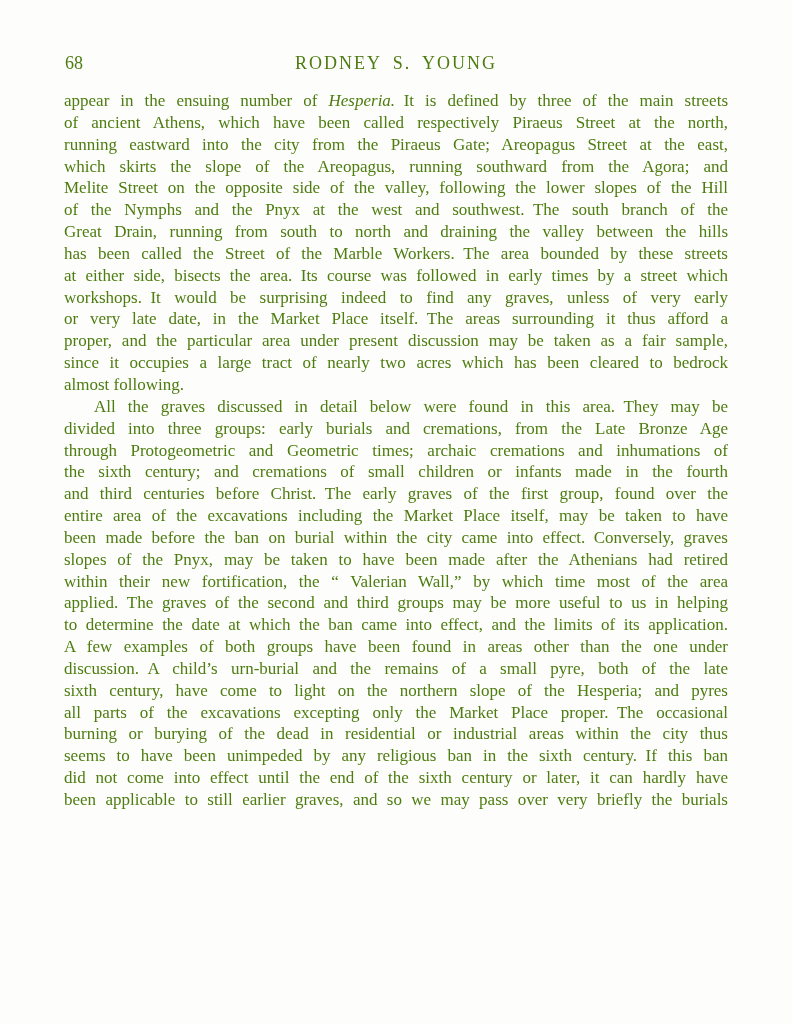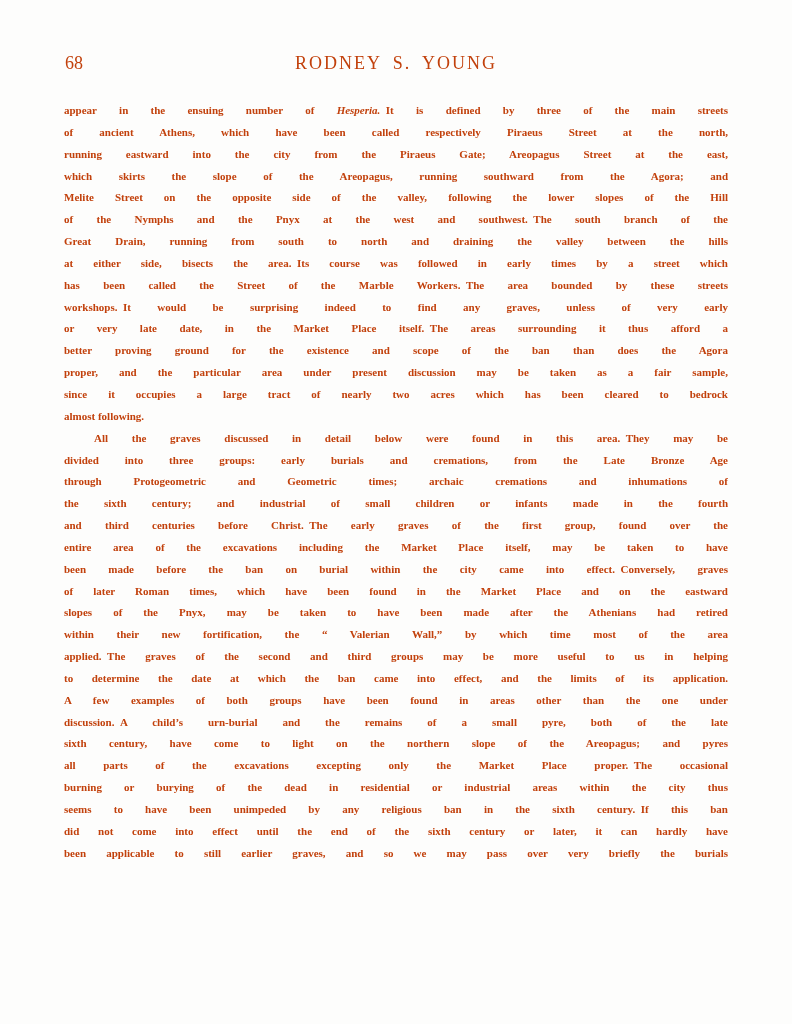--- a/index.html
+++ b/index.html
@@ -6,21 +6,21 @@
     margin: 0;
     padding: 0;
     background: #ffffff;
   }
   .page {
     position: relative;
     width: 792px;
     height: 1024px;
     background: #fdfdfc;
     font-family: "Liberation Serif", serif;
-    color: #c2410c;
+    color: #4d7c0f;
     overflow: hidden;
   }
   .page-header {
     position: absolute;
     top: 53px;
     left: 64px;
     width: 664px;
     height: 22px;
     font-size: 18px;
   }
@@ -30,26 +30,25 @@
     top: 0;
   }
   .running-head {
     display: block;
     text-align: center;
     letter-spacing: 2px;
     word-spacing: 5px;
   }
   .body-text {
     position: absolute;
-    top: 100px;
+    top: 90px;
     left: 64px;
     width: 664px;
-    font-size: 11px;
+    font-size: 17px;
     line-height: 21.85px;
-    font-weight: bold;
   }
   .paragraph {
     margin: 0;
   }
   .line {
     text-align: justify;
     text-align-last: justify;
     height: 21.85px;
     overflow: hidden;
   }
@@ -73,45 +72,43 @@
   </div>
   <div class="body-text">
       <div class="paragraph">
         <div class="line"><span>appear in the ensuing number of </span><i>Hesperia.</i><span> It is defined by three of the main streets</span></div>
         <div class="line"><span>of ancient Athens, which have been called respectively Piraeus Street at the north,</span></div>
         <div class="line"><span>running eastward into the city from the Piraeus Gate; Areopagus Street at the east,</span></div>
         <div class="line"><span>which skirts the slope of the Areopagus, running southward from the Agora; and</span></div>
         <div class="line"><span>Melite Street on the opposite side of the valley, following the lower slopes of the Hill</span></div>
         <div class="line"><span>of the Nymphs and the Pnyx at the west and southwest. The south branch of the</span></div>
         <div class="line"><span>Great Drain, running from south to north and draining the valley between the hills</span></div>
+        <div class="line"><span>has been called the Street of the Marble Workers. The area bounded by these streets</span></div>
         <div class="line"><span>at either side, bisects the area. Its course was followed in early times by a street which</span></div>
-        <div class="line"><span>has been called the Street of the Marble Workers. The area bounded by these streets</span></div>
         <div class="line"><span>workshops. It would be surprising indeed to find any graves, unless of very early</span></div>
         <div class="line"><span>or very late date, in the Market Place itself. The areas surrounding it thus afford a</span></div>
-        <div class="line"><span>better proving ground for the existence and scope of the ban than does the Agora</span></div>
         <div class="line"><span>proper, and the particular area under present discussion may be taken as a fair sample,</span></div>
         <div class="line"><span>since it occupies a large tract of nearly two acres which has been cleared to bedrock</span></div>
         <div class="line last"><span>almost following.</span></div>
       </div>
       <div class="paragraph">
         <div class="line indent"><span>All the graves discussed in detail below were found in this area. They may be</span></div>
         <div class="line"><span>divided into three groups: early burials and cremations, from the Late Bronze Age</span></div>
         <div class="line"><span>through Protogeometric and Geometric times; archaic cremations and inhumations of</span></div>
-        <div class="line"><span>the sixth century; and industrial of small children or infants made in the fourth</span></div>
+        <div class="line"><span>the sixth century; and cremations of small children or infants made in the fourth</span></div>
         <div class="line"><span>and third centuries before Christ. The early graves of the first group, found over the</span></div>
         <div class="line"><span>entire area of the excavations including the Market Place itself, may be taken to have</span></div>
         <div class="line"><span>been made before the ban on burial within the city came into effect. Conversely, graves</span></div>
-        <div class="line"><span>of later Roman times, which have been found in the Market Place and on the eastward</span></div>
         <div class="line"><span>slopes of the Pnyx, may be taken to have been made after the Athenians had retired</span></div>
         <div class="line"><span>within their new fortification, the “ Valerian Wall,” by which time most of the area</span></div>
         <div class="line"><span>applied. The graves of the second and third groups may be more useful to us in helping</span></div>
         <div class="line"><span>to determine the date at which the ban came into effect, and the limits of its application.</span></div>
         <div class="line"><span>A few examples of both groups have been found in areas other than the one under</span></div>
         <div class="line"><span>discussion. A child’s urn-burial and the remains of a small pyre, both of the late</span></div>
-        <div class="line"><span>sixth century, have come to light on the northern slope of the Areopagus; and pyres</span></div>
+        <div class="line"><span>sixth century, have come to light on the northern slope of the Hesperia; and pyres</span></div>
         <div class="line"><span>all parts of the excavations excepting only the Market Place proper. The occasional</span></div>
         <div class="line"><span>burning or burying of the dead in residential or industrial areas within the city thus</span></div>
         <div class="line"><span>seems to have been unimpeded by any religious ban in the sixth century. If this ban</span></div>
         <div class="line"><span>did not come into effect until the end of the sixth century or later, it can hardly have</span></div>
         <div class="line"><span>been applicable to still earlier graves, and so we may pass over very briefly the burials</span></div>
       </div>
     </div>
 </div>
 
 </body></html>

